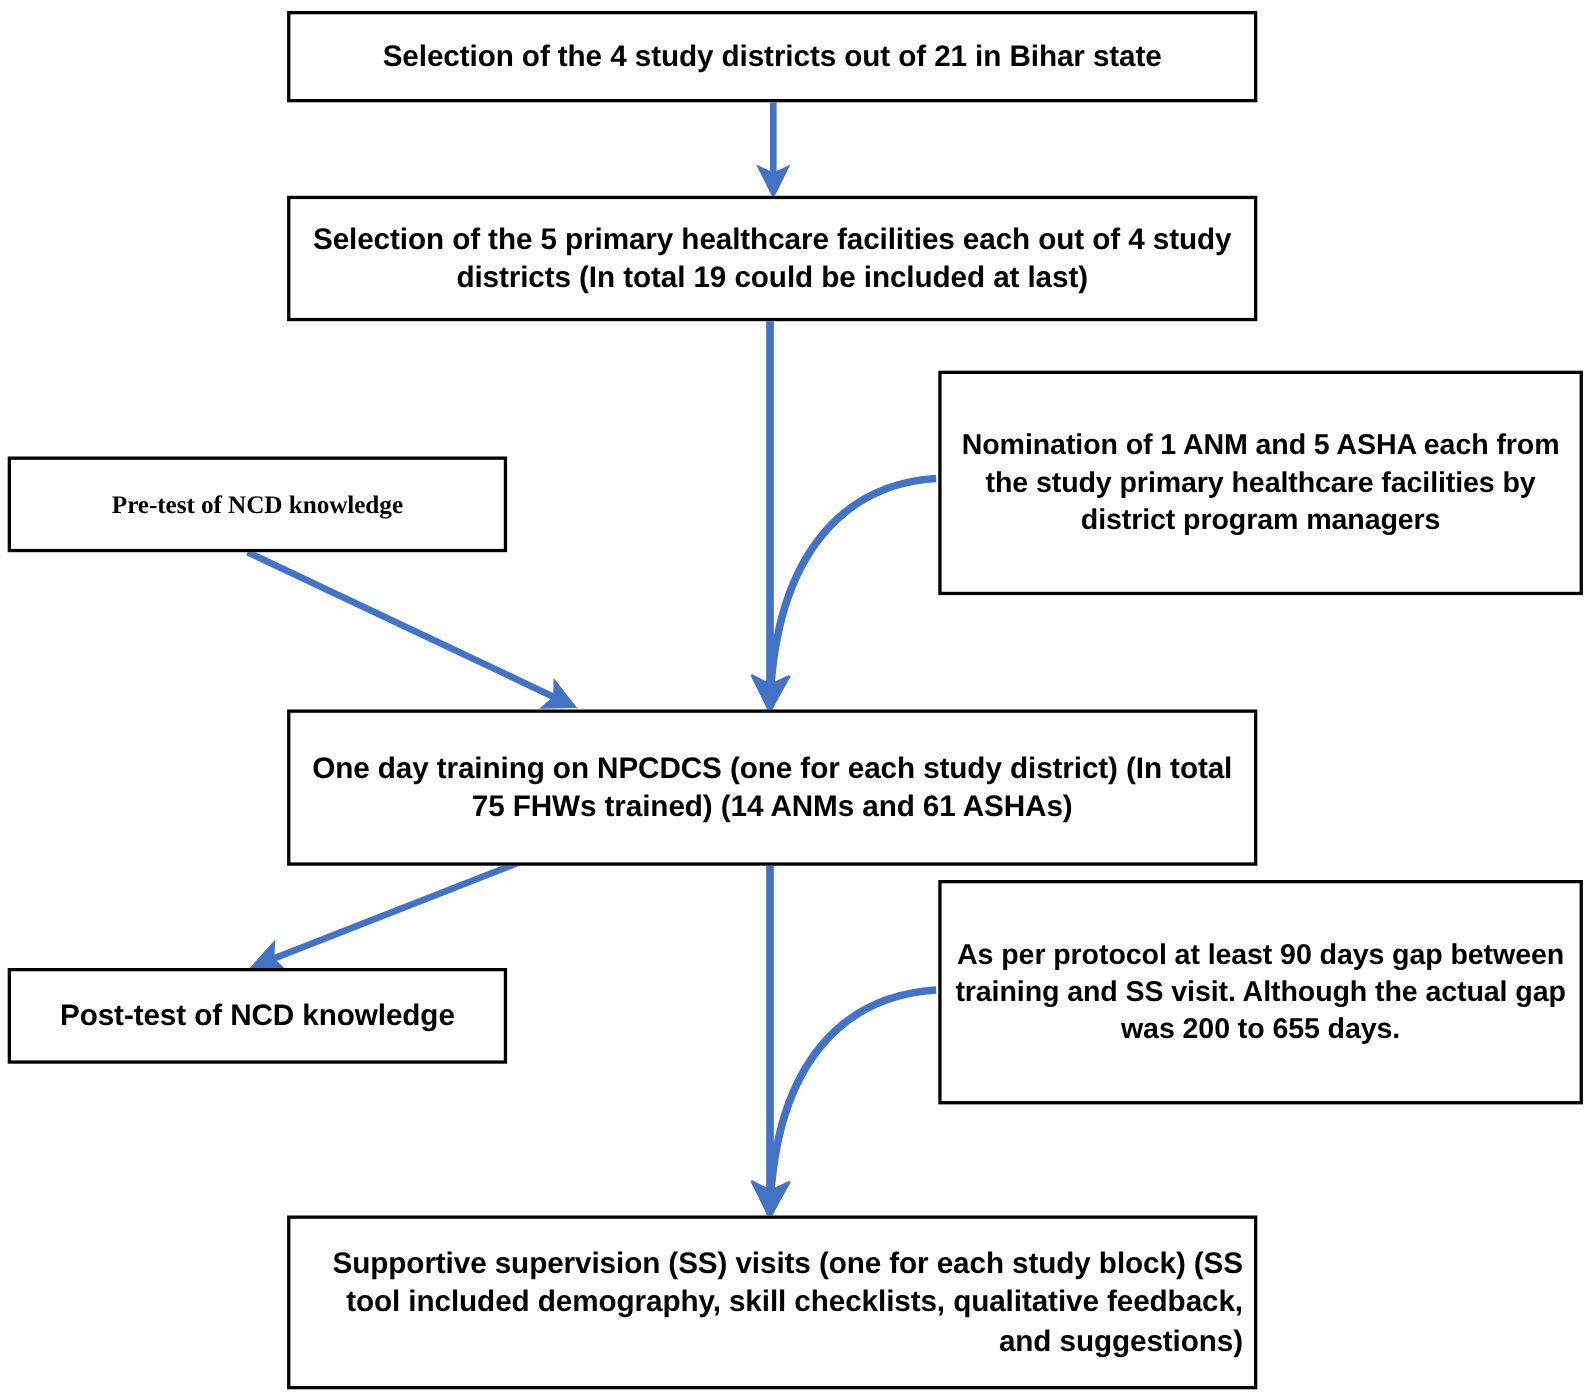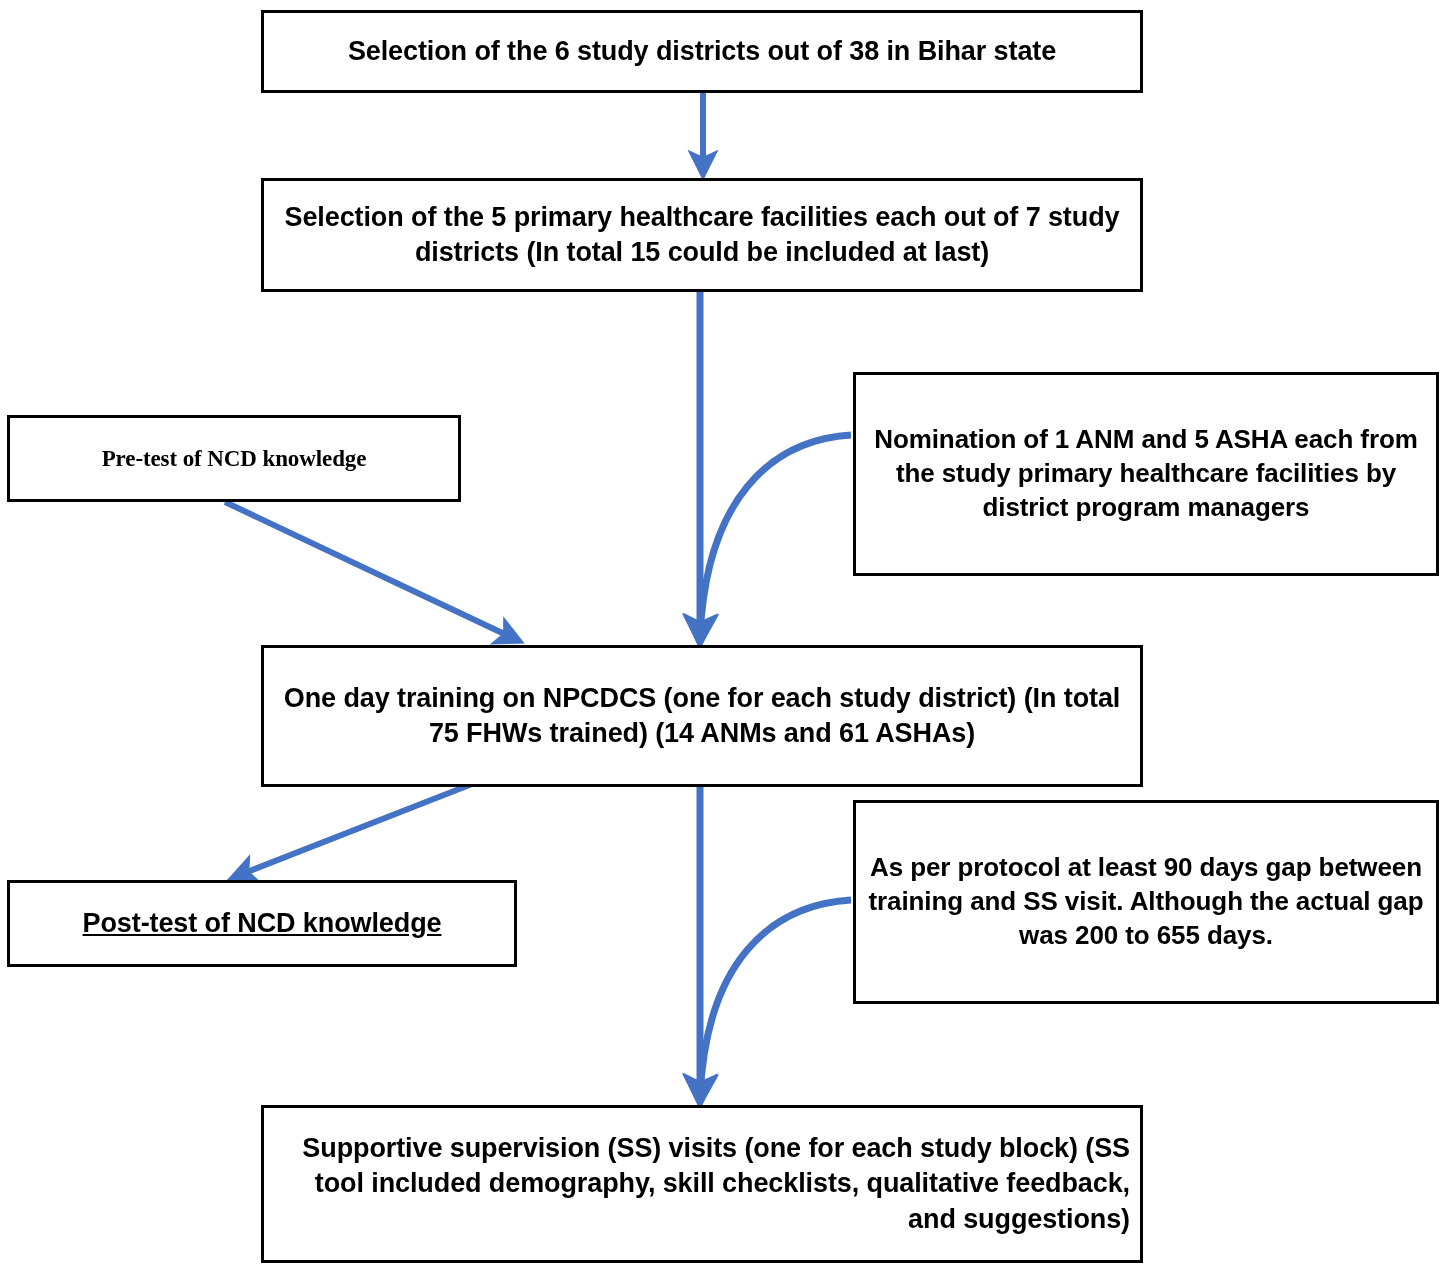--- a/index.html
+++ b/index.html
@@ -37,33 +37,33 @@
     white-space: pre-line;
     padding: 0 10px;
   }
   
   #node-district-selection { left: 261px;  top: 10px;   width: 882px; height: 83px;  }
   #node-district-selection .label { font-size: 27px; }
 
   #node-facility-selection { left: 261px;  top: 178px;  width: 882px; height: 114px; }
   #node-facility-selection .label { font-size: 27px; }
 
-  #node-nomination        { left: 853px;  top: 337px;  width: 586px; height: 204px; margin-top: 35px; }
+  #node-nomination        { left: 853px;  top: 337px;  width: 586px; height: 204px; }
   #node-nomination .label { font-size: 26px; }
 
   #node-pretest           { left: 7px;    top: 415px;  width: 454px; height: 87px;  }
   #node-pretest .label    { font-size: 23px; font-family: Liberation Serif, serif; }
 
   #node-training          { left: 261px;  top: 645px;  width: 882px; height: 142px; }
   #node-training .label   { font-size: 27px; }
 
   #node-gap-note          { left: 853px;  top: 800px;  width: 586px; height: 204px; }
   #node-gap-note .label   { font-size: 26px; }
 
-  #node-posttest          { left: 7px;    top: 880px;  width: 510px; height: 87px; text-decoration: underline;  }
+  #node-posttest          { left: 7px;    top: 880px;  width: 454px; height: 87px;  }
   #node-posttest .label   { font-size: 27px; }
 
   #node-ss-visits         { left: 261px;  top: 1105px; width: 882px; height: 158px; text-align: right; }
   #node-ss-visits .label  { font-size: 27px; }
 
   
   #connectors {
     position: absolute;
     left: 0;
     top: 0;
@@ -94,25 +94,25 @@
     <line x1="225" y1="502" x2="515" y2="639" stroke="#4472C4" stroke-width="6" marker-end="url(#arrowhead)"></line>
 
     <line x1="518" y1="766" x2="237" y2="876" stroke="#4472C4" stroke-width="6" marker-end="url(#arrowhead)"></line>
 
     <line x1="700" y1="766" x2="700" y2="1097" stroke="#4472C4" stroke-width="7" marker-end="url(#arrowhead)"></line>
 
     <path d="M851,900 C770,905 706,962 700,1097" fill="none" stroke="#4472C4" stroke-width="7" marker-end="url(#arrowhead)"></path>
   </svg>
 
   <div class="node" id="node-district-selection">
-    <div class="label">Selection of the 6 study districts out of 38 in Bihar state</div>
+    <div class="label">Selection of the 4 study districts out of 21 in Bihar state</div>
   </div>
 
   <div class="node" id="node-facility-selection">
-    <div class="label">Selection of the 5 primary healthcare facilities each out of 7 study districts (In total 15 could be included at last)</div>
+    <div class="label">Selection of the 5 primary healthcare facilities each out of 4 study districts (In total 19 could be included at last)</div>
   </div>
 
   <div class="node" id="node-nomination">
     <div class="label">Nomination of 1 ANM and 5 ASHA each from the study primary healthcare facilities by district program managers</div>
   </div>
 
   <div class="node" id="node-pretest">
     <div class="label">Pre-test of NCD knowledge</div>
   </div>
 

